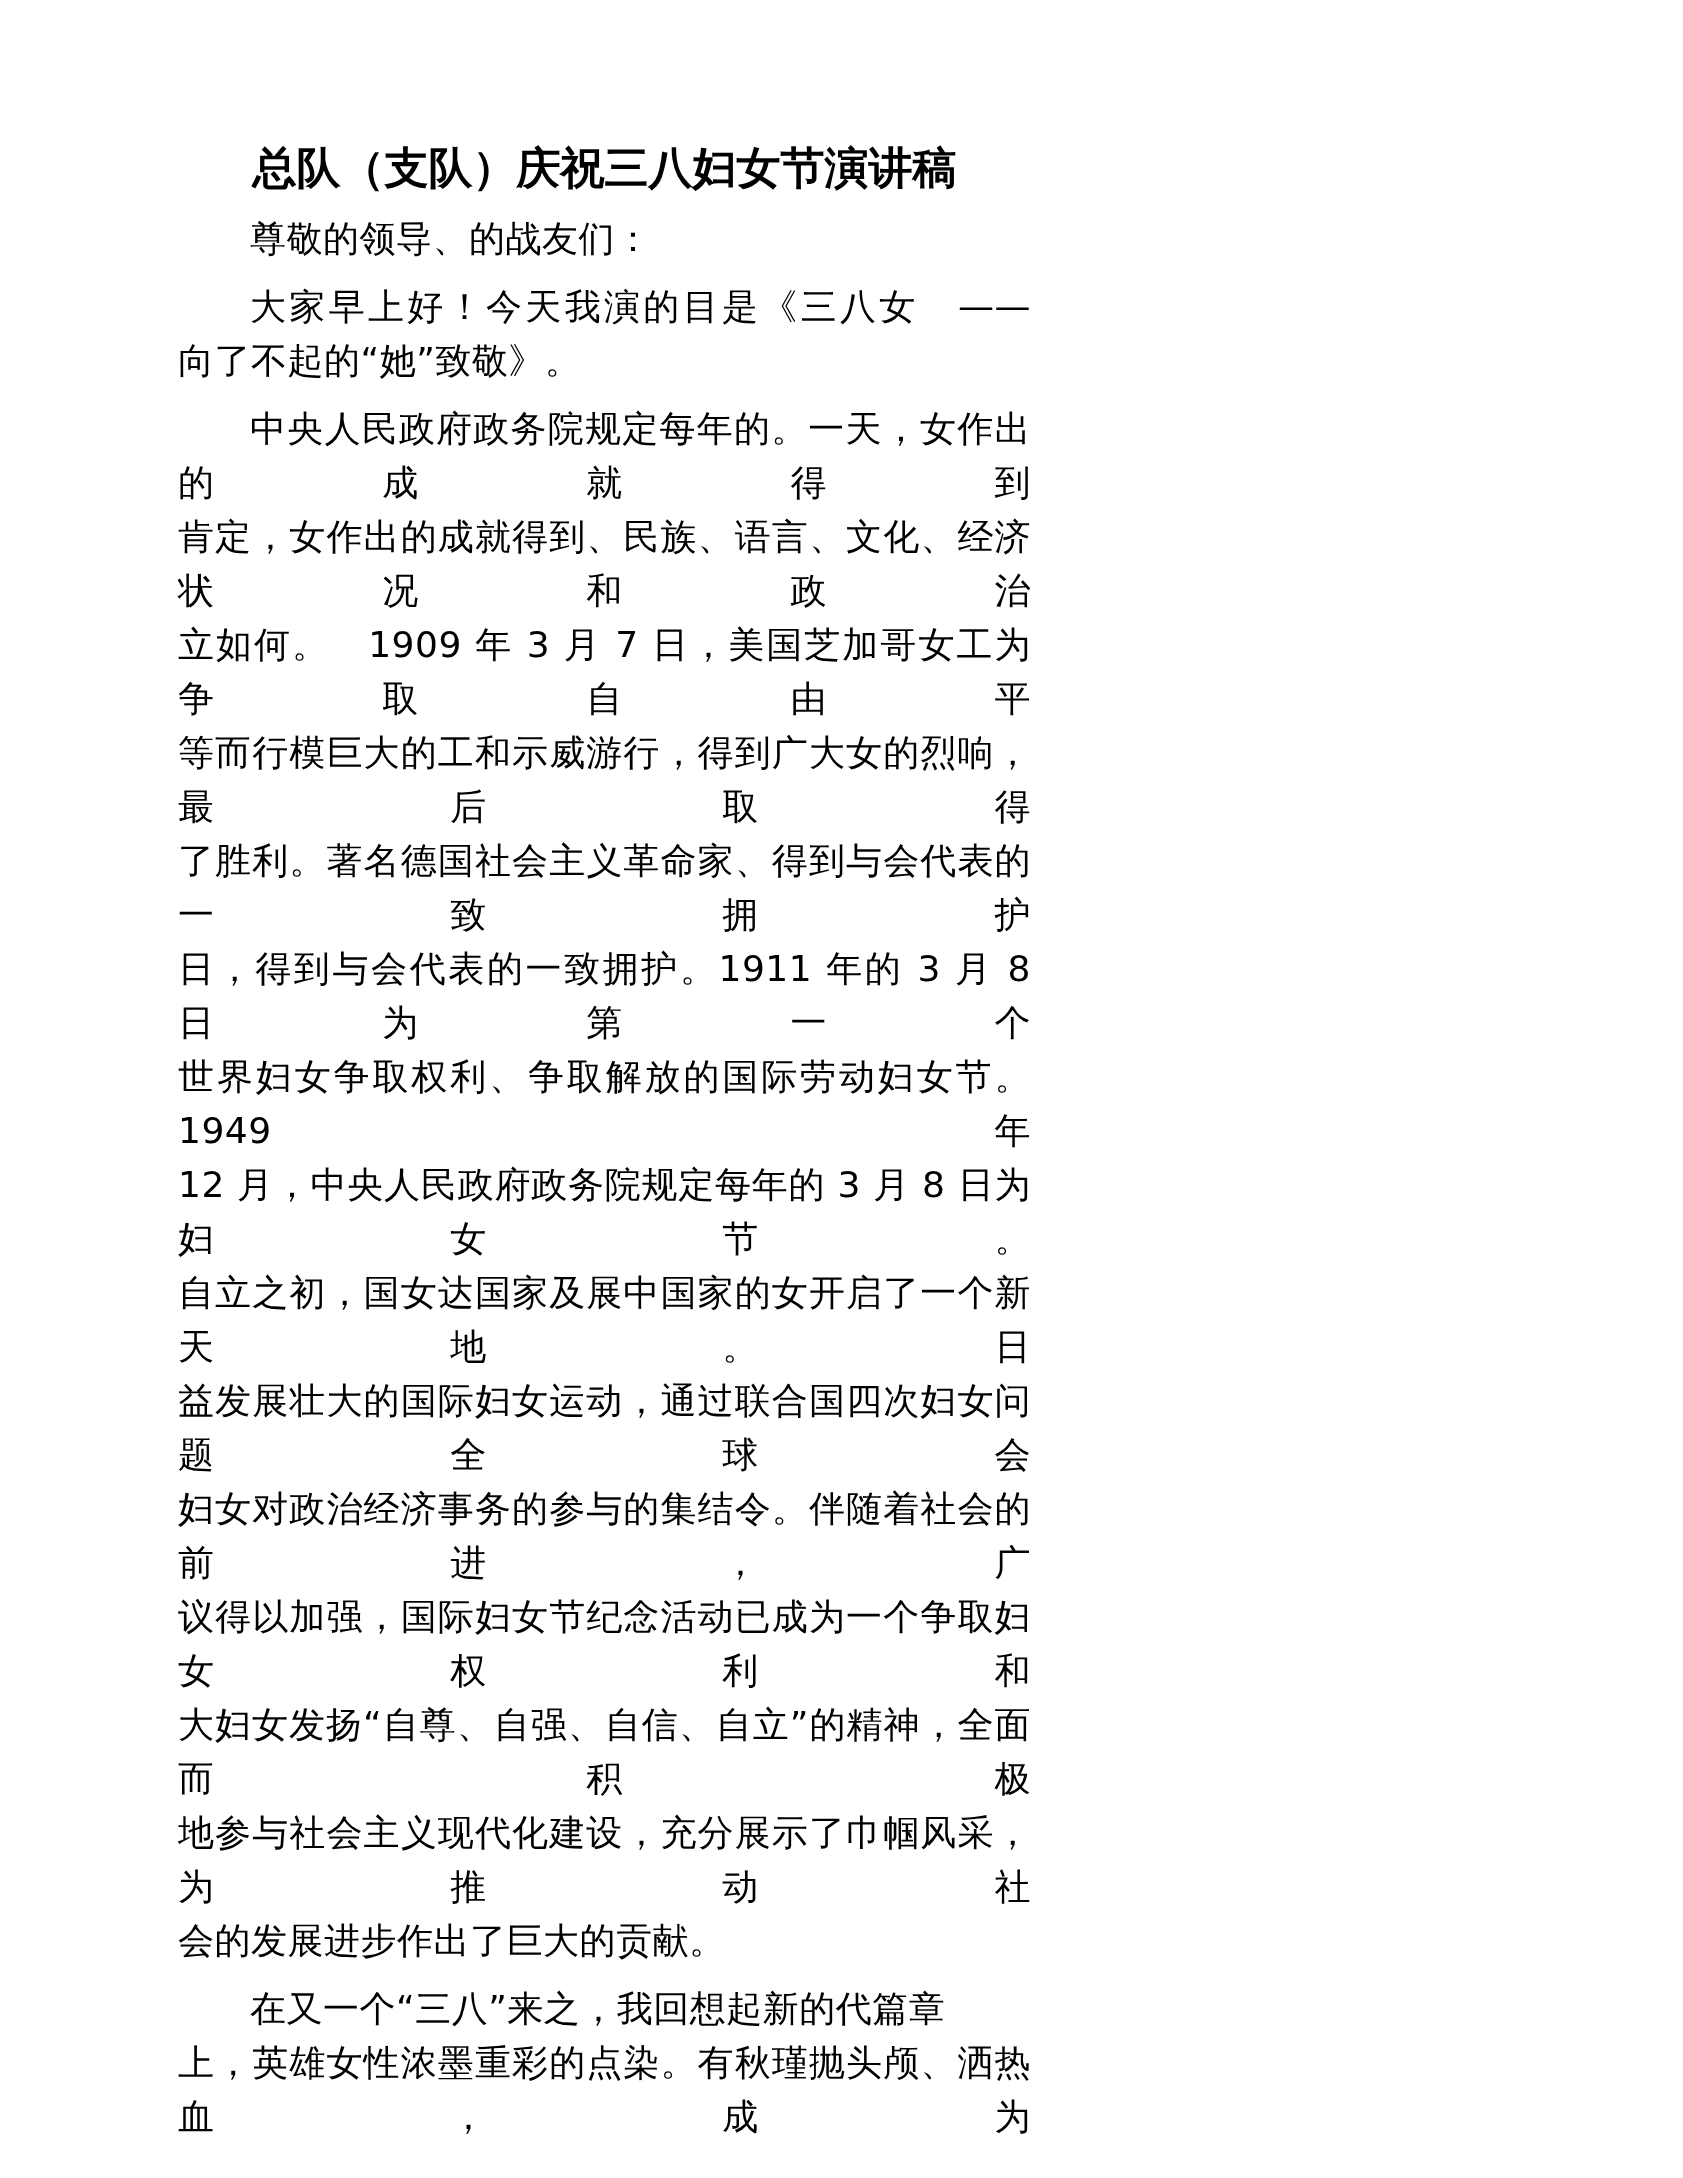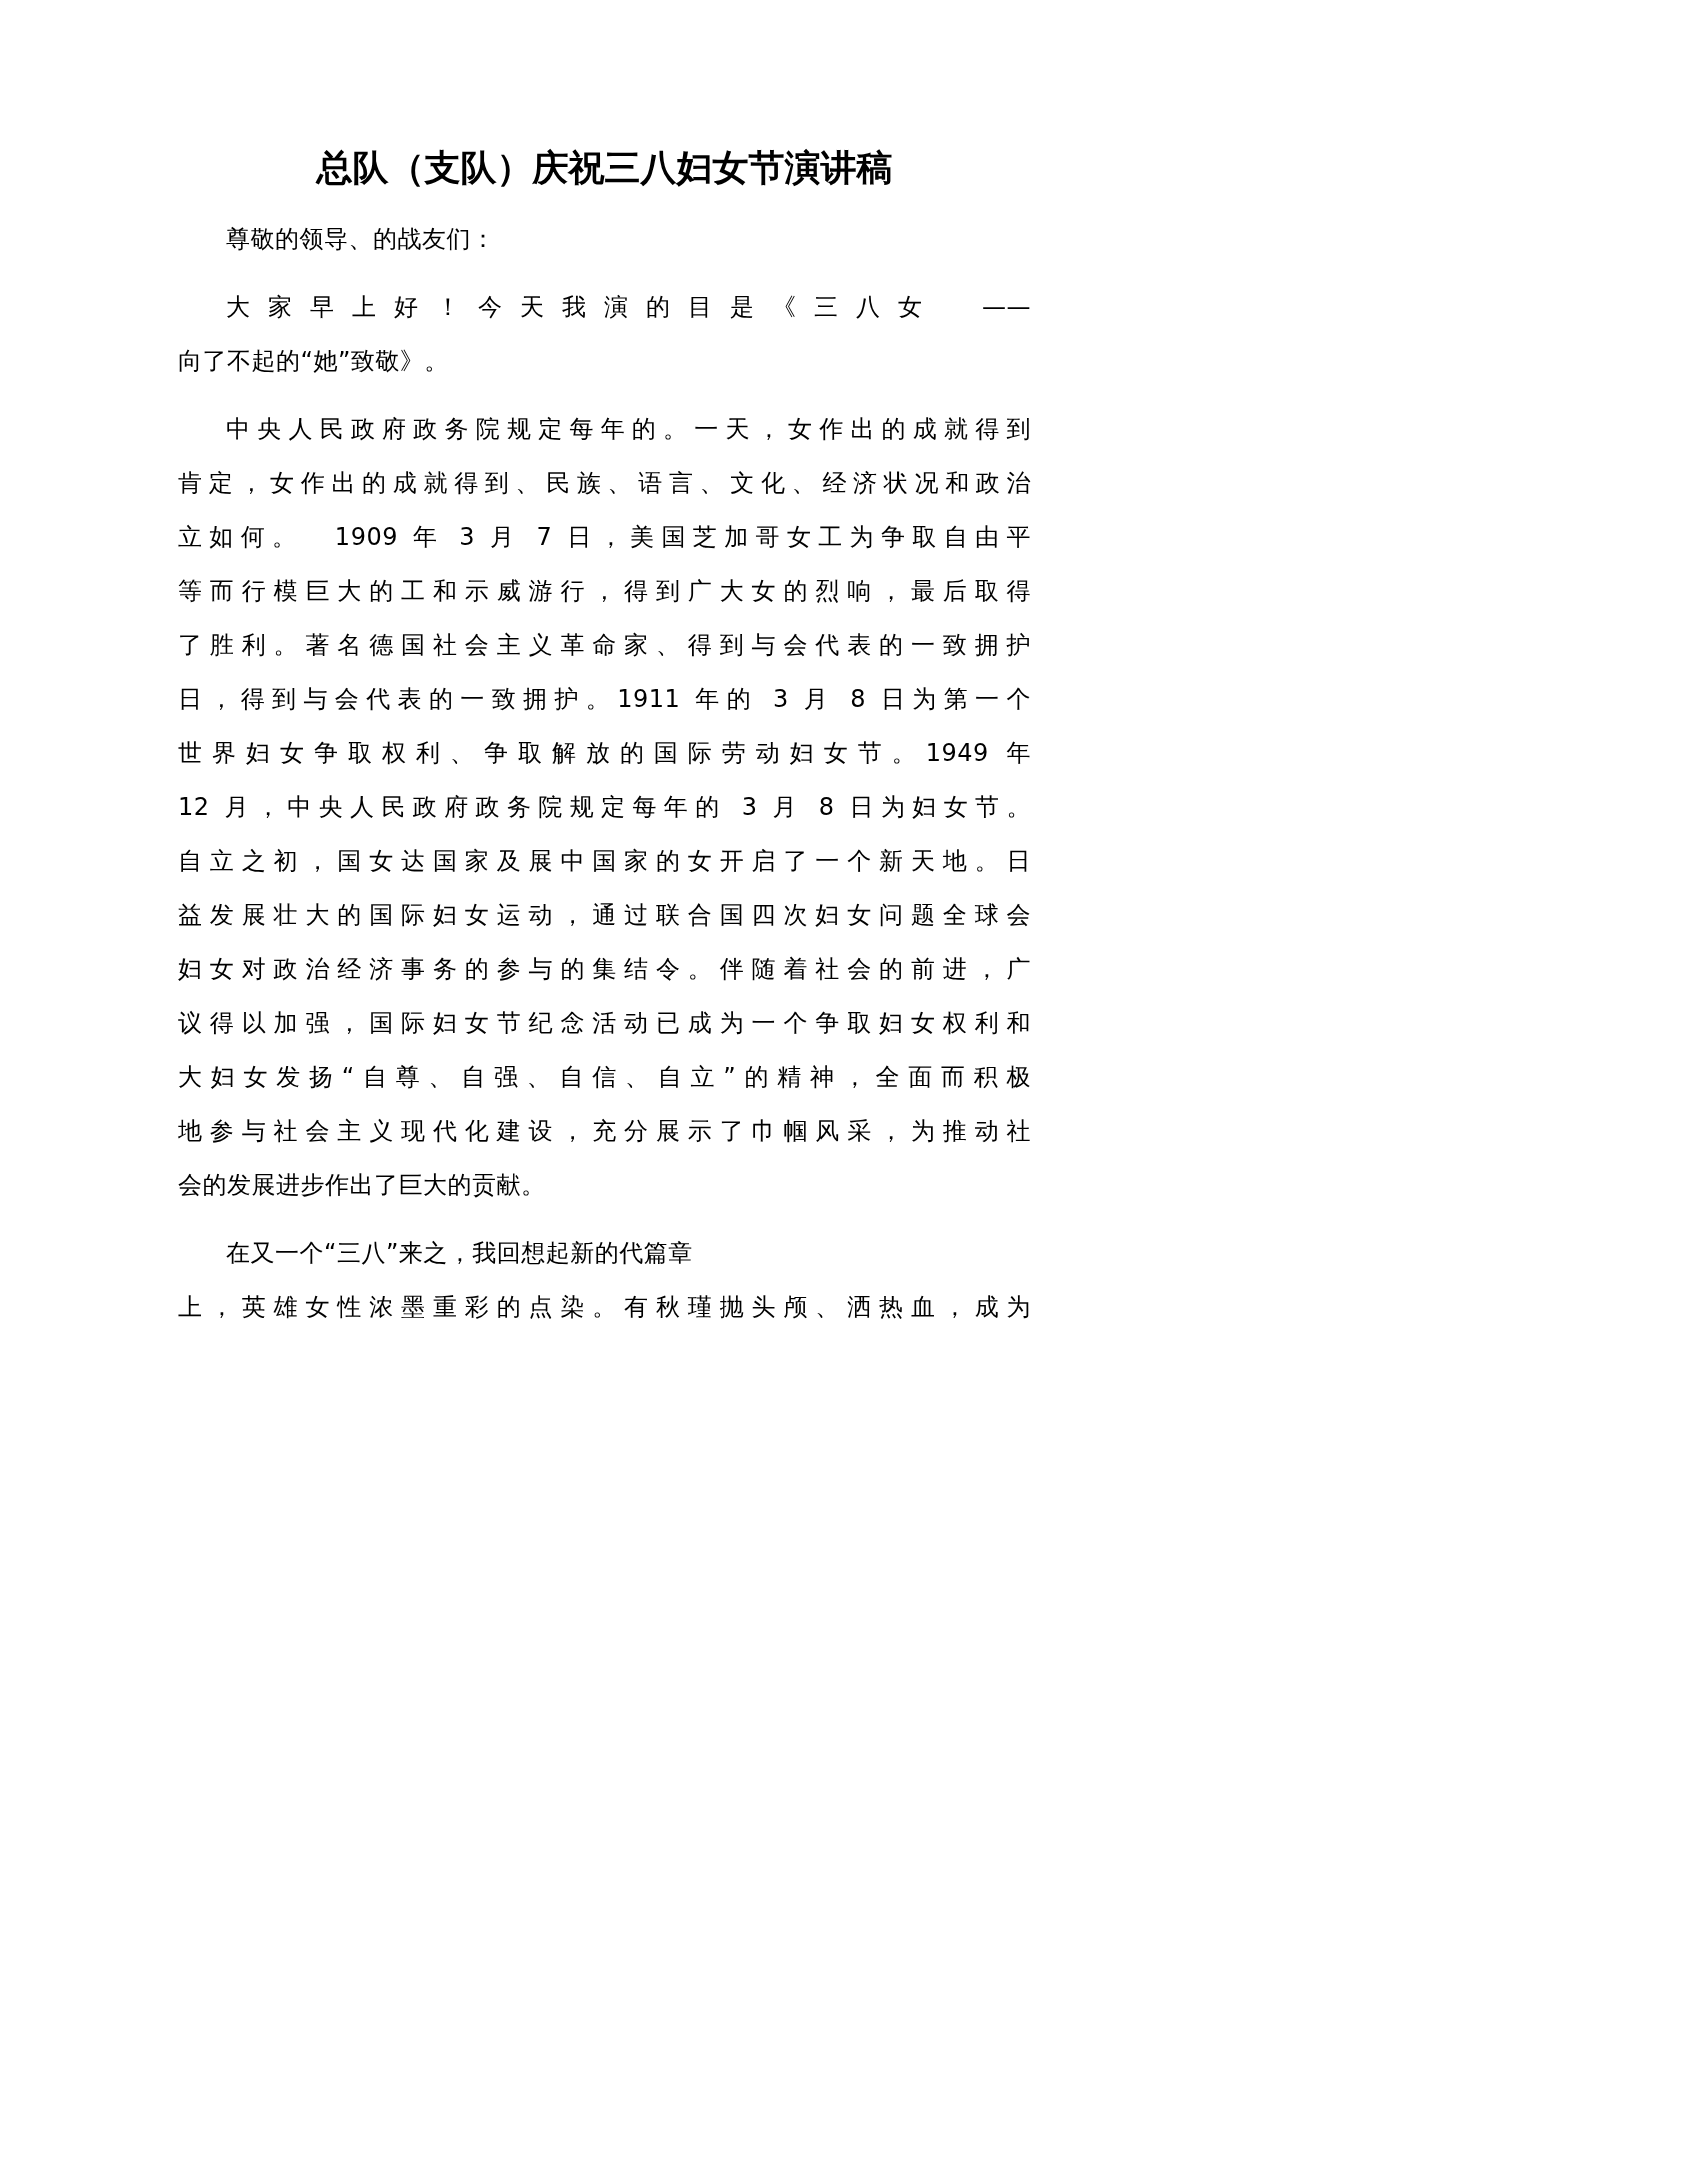--- a/index.html
+++ b/index.html
@@ -16,34 +16,34 @@
     font-family: "DejaVu Sans", sans-serif;
     overflow: hidden;
   }
   .content {
     position: absolute;
     left: 178px;
     top: 137px;
     width: 853px;
   }
   .doc-title {
-    font-size: 36px;
+    font-size: 44px;
     font-weight: bold;
     text-align: center;
     line-height: 61px;
     margin: 0;
   }
   .paragraphs {
     margin-top: 6px;
   }
   .paragraph {
     margin-top: 14px;
   }
   .line {
-    font-size: 24px;
+    font-size: 36px;
     line-height: 54px;
     text-align: left;
     letter-spacing: 0.5px;
   }
   .line.indent {
     text-indent: 2em;
   }
   .line.stretch {
     text-align: justify;
     text-align-last: justify;

